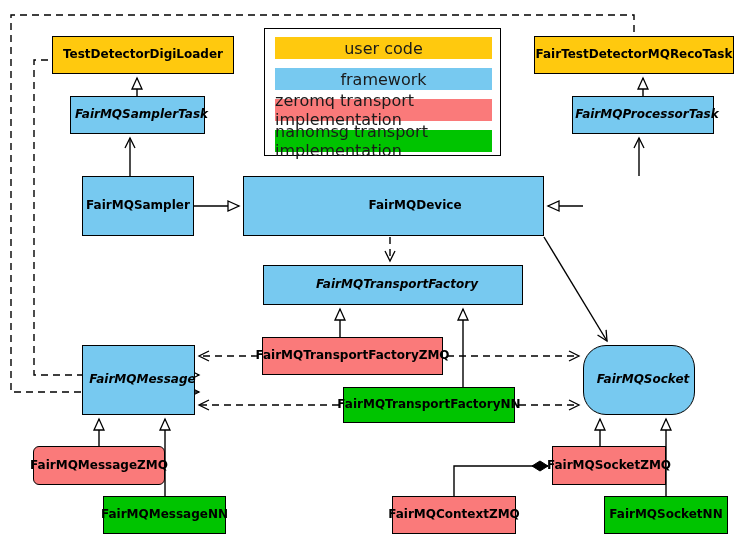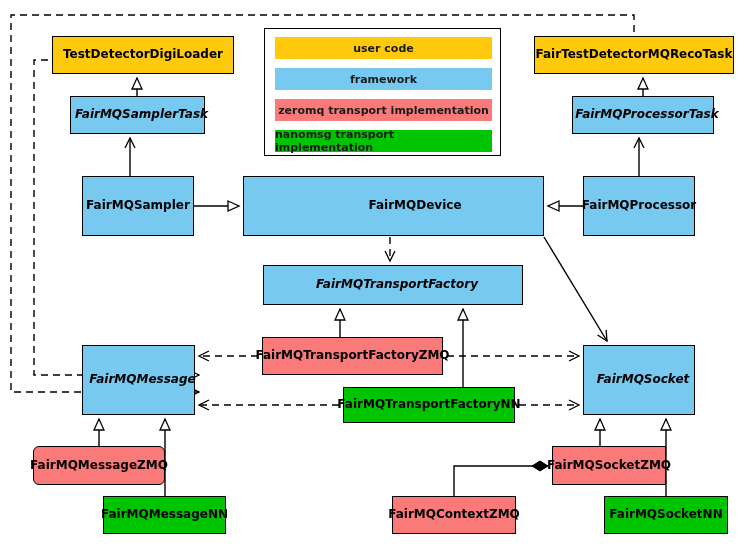--- a/index.html
+++ b/index.html
@@ -5,21 +5,21 @@
   html,body{margin:0;padding:0;background:#ffffff;}
   body{font-family:"DejaVu Sans","Liberation Sans",sans-serif;}
   #stage{position:relative;width:748px;height:549px;background:#ffffff;overflow:hidden;}
   #edges{position:absolute;left:0;top:0;width:748px;height:549px;}
   .node{position:absolute;box-sizing:border-box;border:1.4px solid #000000;
         display:flex;align-items:center;justify-content:center;text-align:center;
         font-size:12px;font-weight:bold;color:#000000;line-height:1.1;}
   .node.italic{font-style:italic;padding-left:8px;}
   .legendbox{position:absolute;box-sizing:border-box;border:1.6px solid #000000;background:#ffffff;}
   .legrow{position:absolute;box-sizing:border-box;display:flex;align-items:center;
-          justify-content:center;font-size:11px;color:#1a1a1a;font-weight:bold;}
+          justify-content:center;font-size:16px;color:#1a1a1a;font-weight:normal;}
 </style>
 </head>
 <body>
 
 <div id="stage">
 
   <svg id="edges" viewBox="0 0 748 549" xmlns="http://www.w3.org/2000/svg">
     <defs>
       <marker id="hollowTri" markerWidth="14" markerHeight="14" refX="12" refY="6" orient="auto" markerUnits="userSpaceOnUse">
         <path d="M1,1 L12,6 L1,11 z" fill="#ffffff" stroke="#000000" stroke-width="1.3"></path>
@@ -86,31 +86,30 @@
   <div class="node italic" style="left:70px;top:96px;width:135px;height:38px;background:#77C9F0;">FairMQSamplerTask</div>
 
   <div class="node" style="left:534px;top:36px;width:200px;height:38px;background:#FFC90E;">FairTestDetectorMQRecoTask</div>
 
   <div class="node italic" style="left:572px;top:96px;width:142px;height:38px;background:#77C9F0;">FairMQProcessorTask</div>
 
   <div class="node" style="left:74px;top:176px;width:112px;height:60px;background:#77C9F0;margin-left:8px;">FairMQSampler</div>
 
   <div class="node" style="left:243px;top:176px;width:301px;height:60px;background:#77C9F0;padding-left:43px;">FairMQDevice</div>
 
-  <div class="node" style="left:583px;top:176px;width:112px;height:60px;background:#77C9F0;">FairMQProcessor</div>
 
   <div class="node italic" style="left:263px;top:265px;width:260px;height:40px;background:#77C9F0;">FairMQTransportFactory</div>
 
   <div class="node" style="left:262px;top:337px;width:181px;height:38px;background:#FA7A7A;">FairMQTransportFactoryZMQ</div>
 
   <div class="node" style="left:343px;top:387px;width:172px;height:36px;background:#00C400;">FairMQTransportFactoryNN</div>
 
   <div class="node italic" style="left:82px;top:345px;width:113px;height:70px;background:#77C9F0;">FairMQMessage</div>
 
-  <div class="node italic" style="left:583px;top:345px;width:112px;height:70px;background:#77C9F0;">FairMQSocket</div>
+  <div class="node italic" style="left:583px;top:345px;width:112px;height:70px;background:#77C9F0;border-radius:23px;">FairMQSocket</div>
 
   <div class="node" style="left:33px;top:446px;width:132px;height:39px;background:#FA7A7A;border-radius:6px;">FairMQMessageZMQ</div>
 
   <div class="node" style="left:103px;top:496px;width:123px;height:38px;background:#00C400;">FairMQMessageNN</div>
 
   <div class="node" style="left:552px;top:446px;width:114px;height:39px;background:#FA7A7A;">FairMQSocketZMQ</div>
 
   <div class="node" style="left:392px;top:496px;width:124px;height:38px;background:#FA7A7A;">FairMQContextZMQ</div>
 
   <div class="node" style="left:604px;top:496px;width:124px;height:38px;background:#00C400;">FairMQSocketNN</div>

